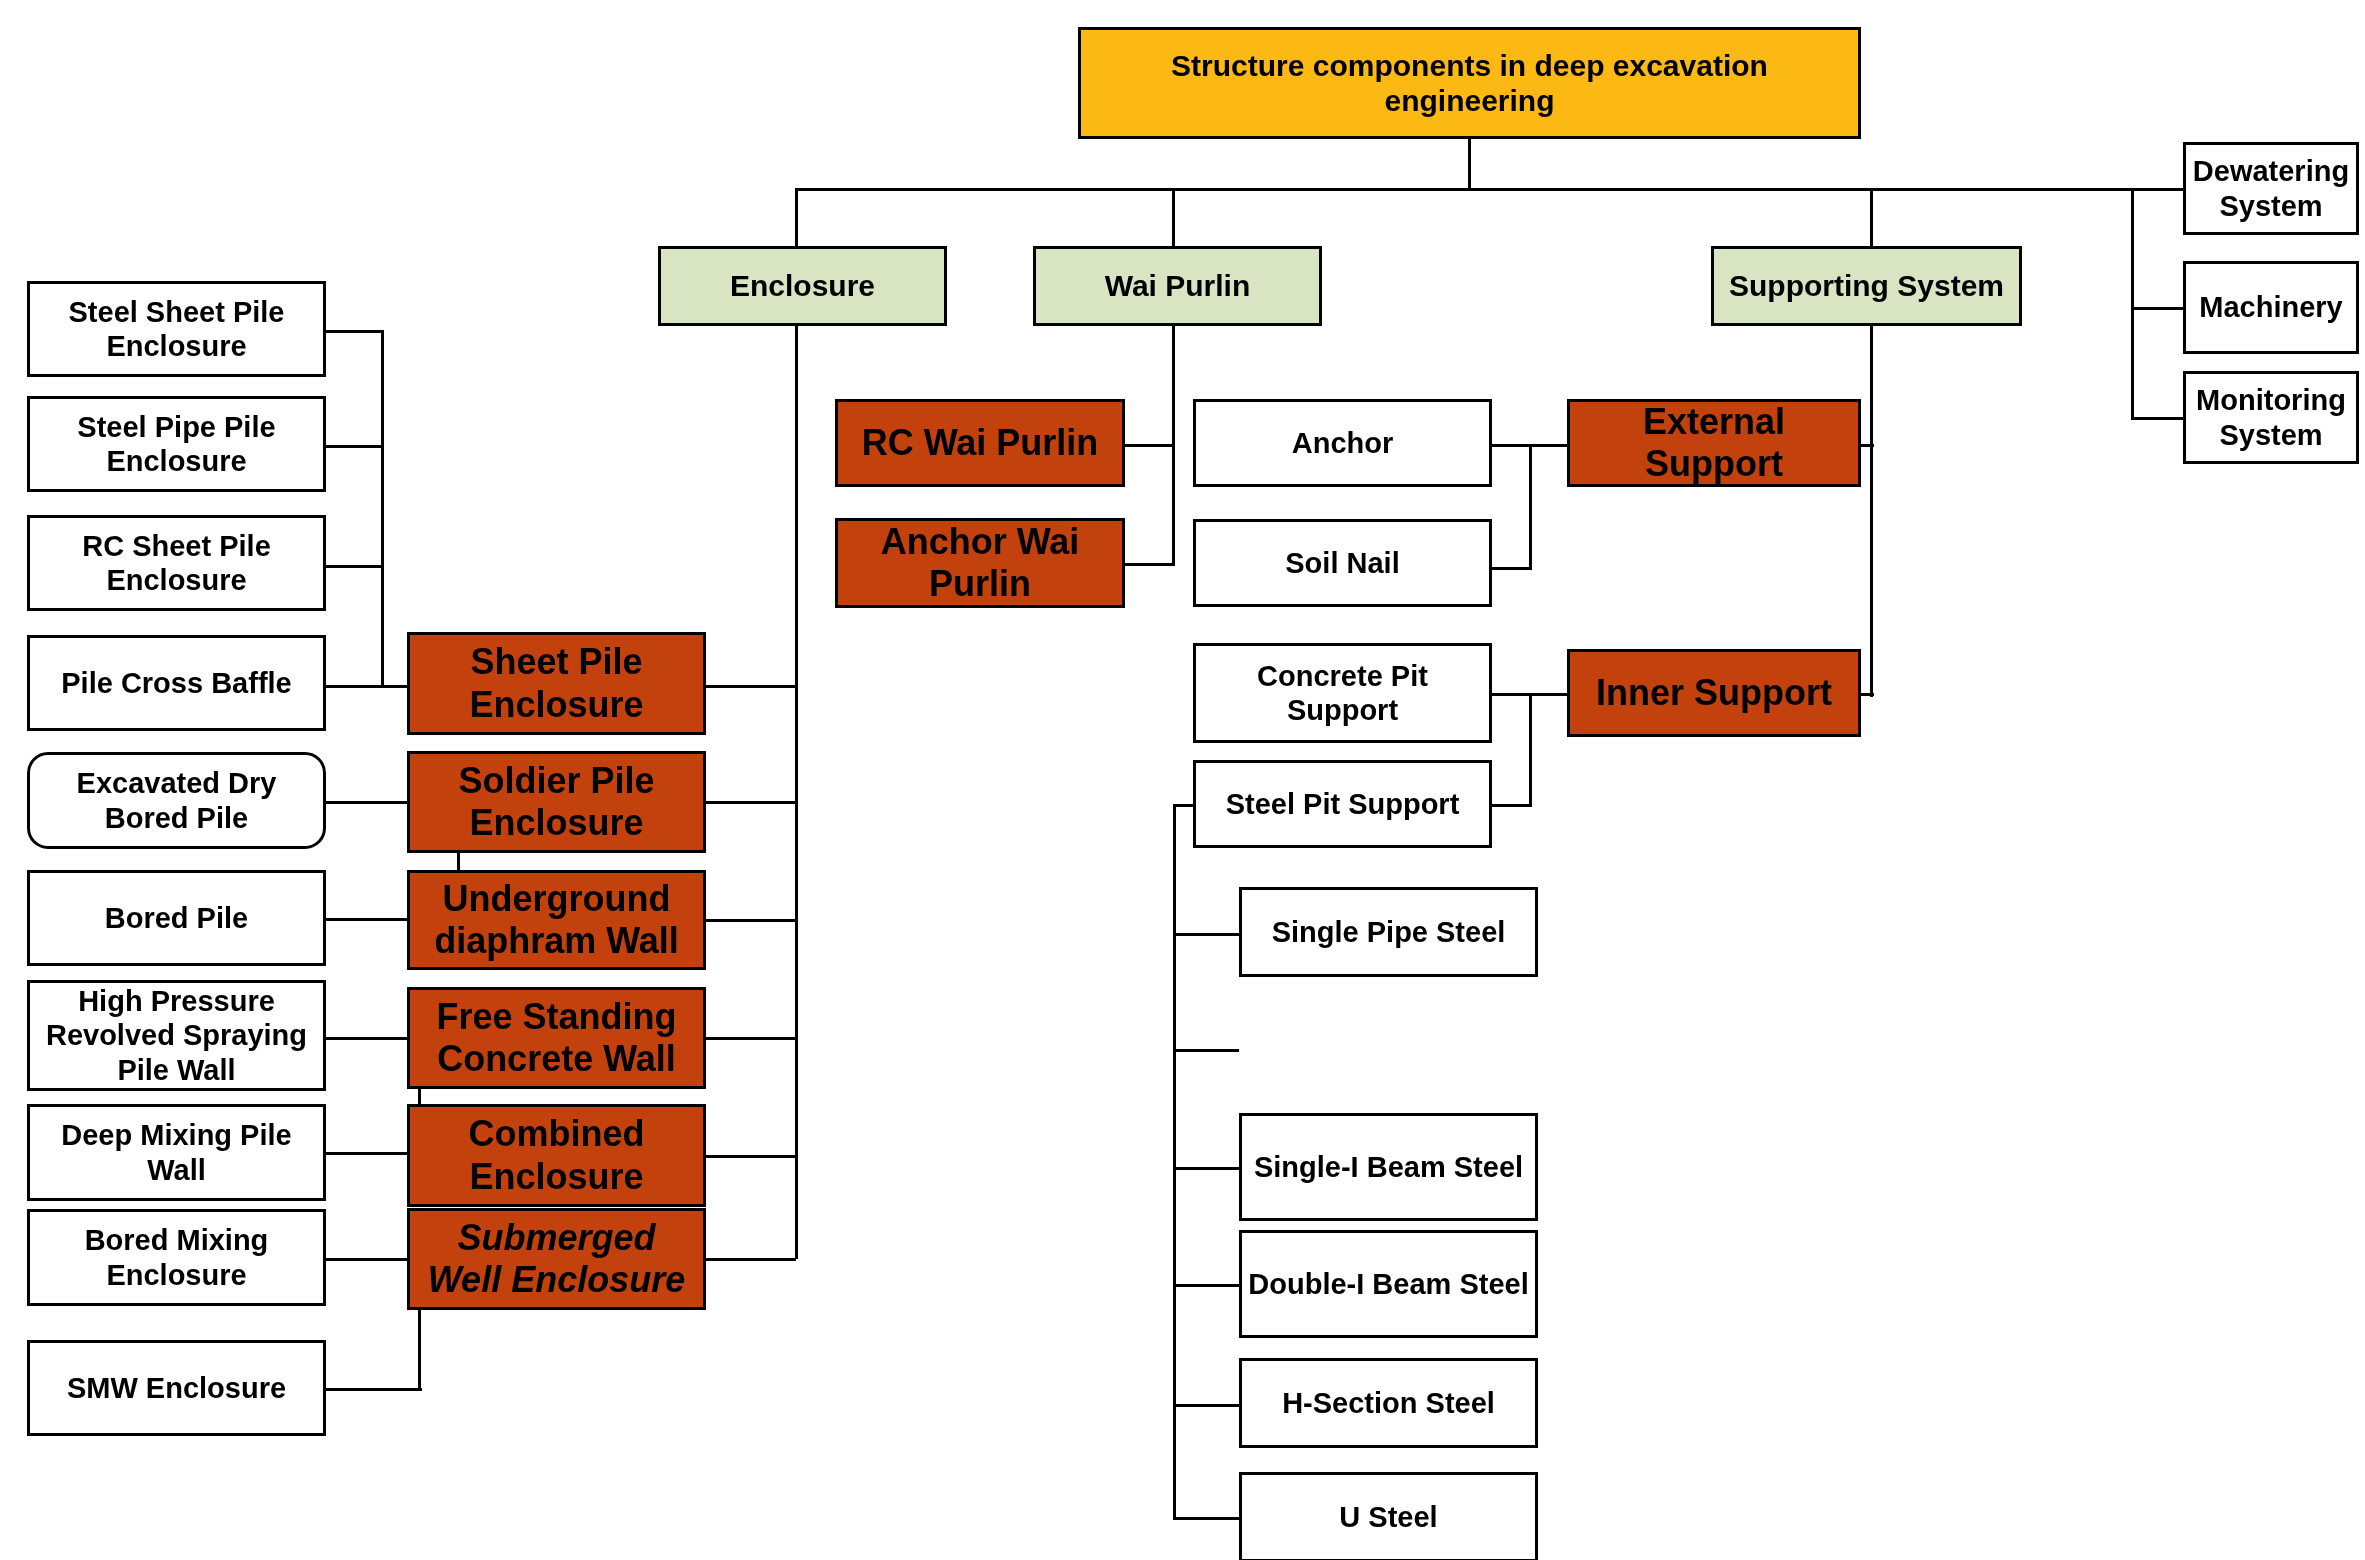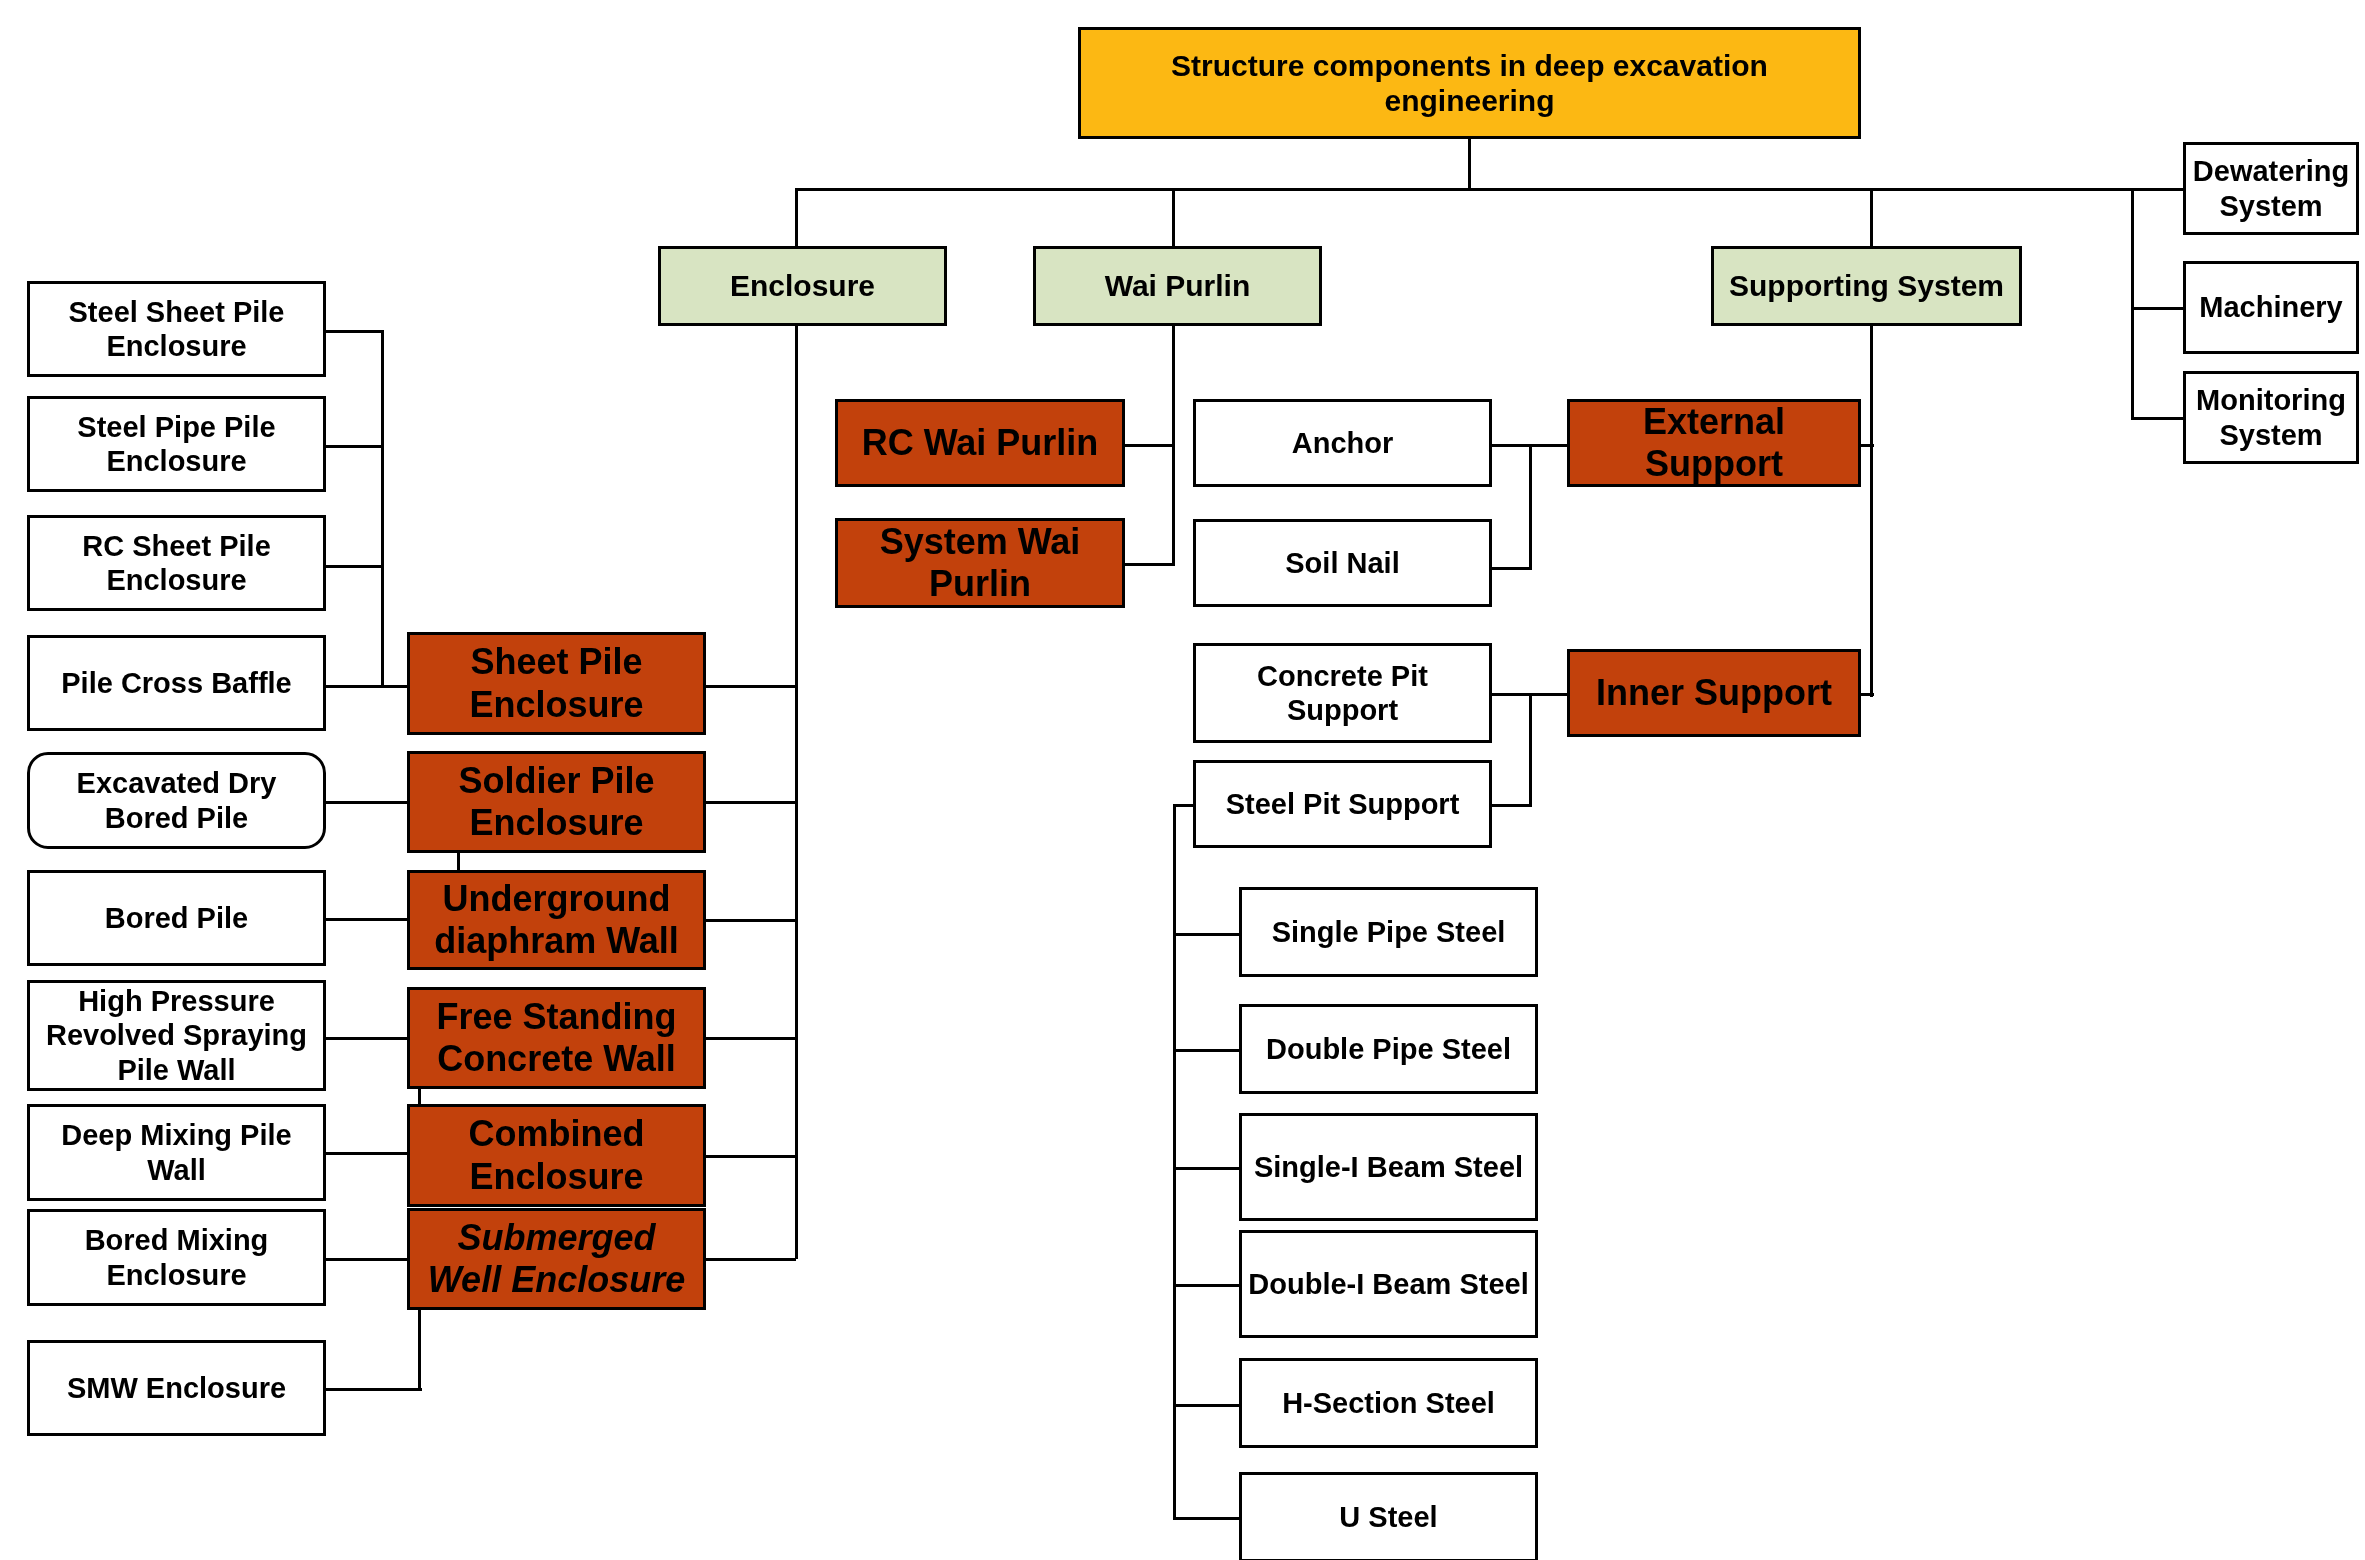--- a/index.html
+++ b/index.html
@@ -120,32 +120,31 @@
   <div class="node leaf" style="left:27px;top:515px;width:299px;height:96px;">RC Sheet Pile Enclosure</div>
   <div class="node leaf" style="left:27px;top:635px;width:299px;height:96px;">Pile Cross Baffle</div>
   <div class="node leaf" style="left:27px;top:752px;width:299px;height:97px;border-radius:21px;">Excavated Dry Bored Pile</div>
   <div class="node leaf" style="left:27px;top:870px;width:299px;height:96px;">Bored Pile</div>
   <div class="node leaf" style="left:27px;top:980px;width:299px;height:111px;">High Pressure Revolved Spraying Pile Wall</div>
   <div class="node leaf" style="left:27px;top:1104px;width:299px;height:97px;">Deep Mixing Pile Wall</div>
   <div class="node leaf" style="left:27px;top:1209px;width:299px;height:97px;">Bored Mixing Enclosure</div>
   <div class="node leaf" style="left:27px;top:1340px;width:299px;height:96px;">SMW Enclosure</div>
 
   <div class="node sub" style="left:835px;top:399px;width:290px;height:88px;">RC Wai Purlin</div>
-  <div class="node sub" style="left:835px;top:518px;width:290px;height:90px;">System Wai Purlin</div>
+  <div class="node sub" style="left:835px;top:518px;width:290px;height:90px;">Anchor Wai Purlin</div>
 
   <div class="node sub" style="left:1567px;top:399px;width:294px;height:88px;">External Support</div>
   <div class="node sub" style="left:1567px;top:649px;width:294px;height:88px;">Inner Support</div>
 
   <div class="node leaf" style="left:1193px;top:399px;width:299px;height:88px;">Anchor</div>
   <div class="node leaf" style="left:1193px;top:519px;width:299px;height:88px;">Soil Nail</div>
 
   <div class="node leaf" style="left:1193px;top:643px;width:299px;height:100px;">Concrete Pit Support</div>
   <div class="node leaf" style="left:1193px;top:760px;width:299px;height:88px;">Steel Pit Support</div>
 
   <div class="node leaf" style="left:1239px;top:887px;width:299px;height:90px;">Single Pipe Steel</div>
-  <div class="node leaf" style="left:1239px;top:1004px;width:299px;height:90px;">Double Pipe Steel</div>
   <div class="node leaf" style="left:1239px;top:1113px;width:299px;height:108px;">Single-I Beam Steel</div>
   <div class="node leaf" style="left:1239px;top:1230px;width:299px;height:108px;">Double-I Beam Steel</div>
   <div class="node leaf" style="left:1239px;top:1358px;width:299px;height:90px;">H-Section Steel</div>
   <div class="node leaf" style="left:1239px;top:1472px;width:299px;height:90px;">U Steel</div>
 
 </div>
 
 
 </body></html>

